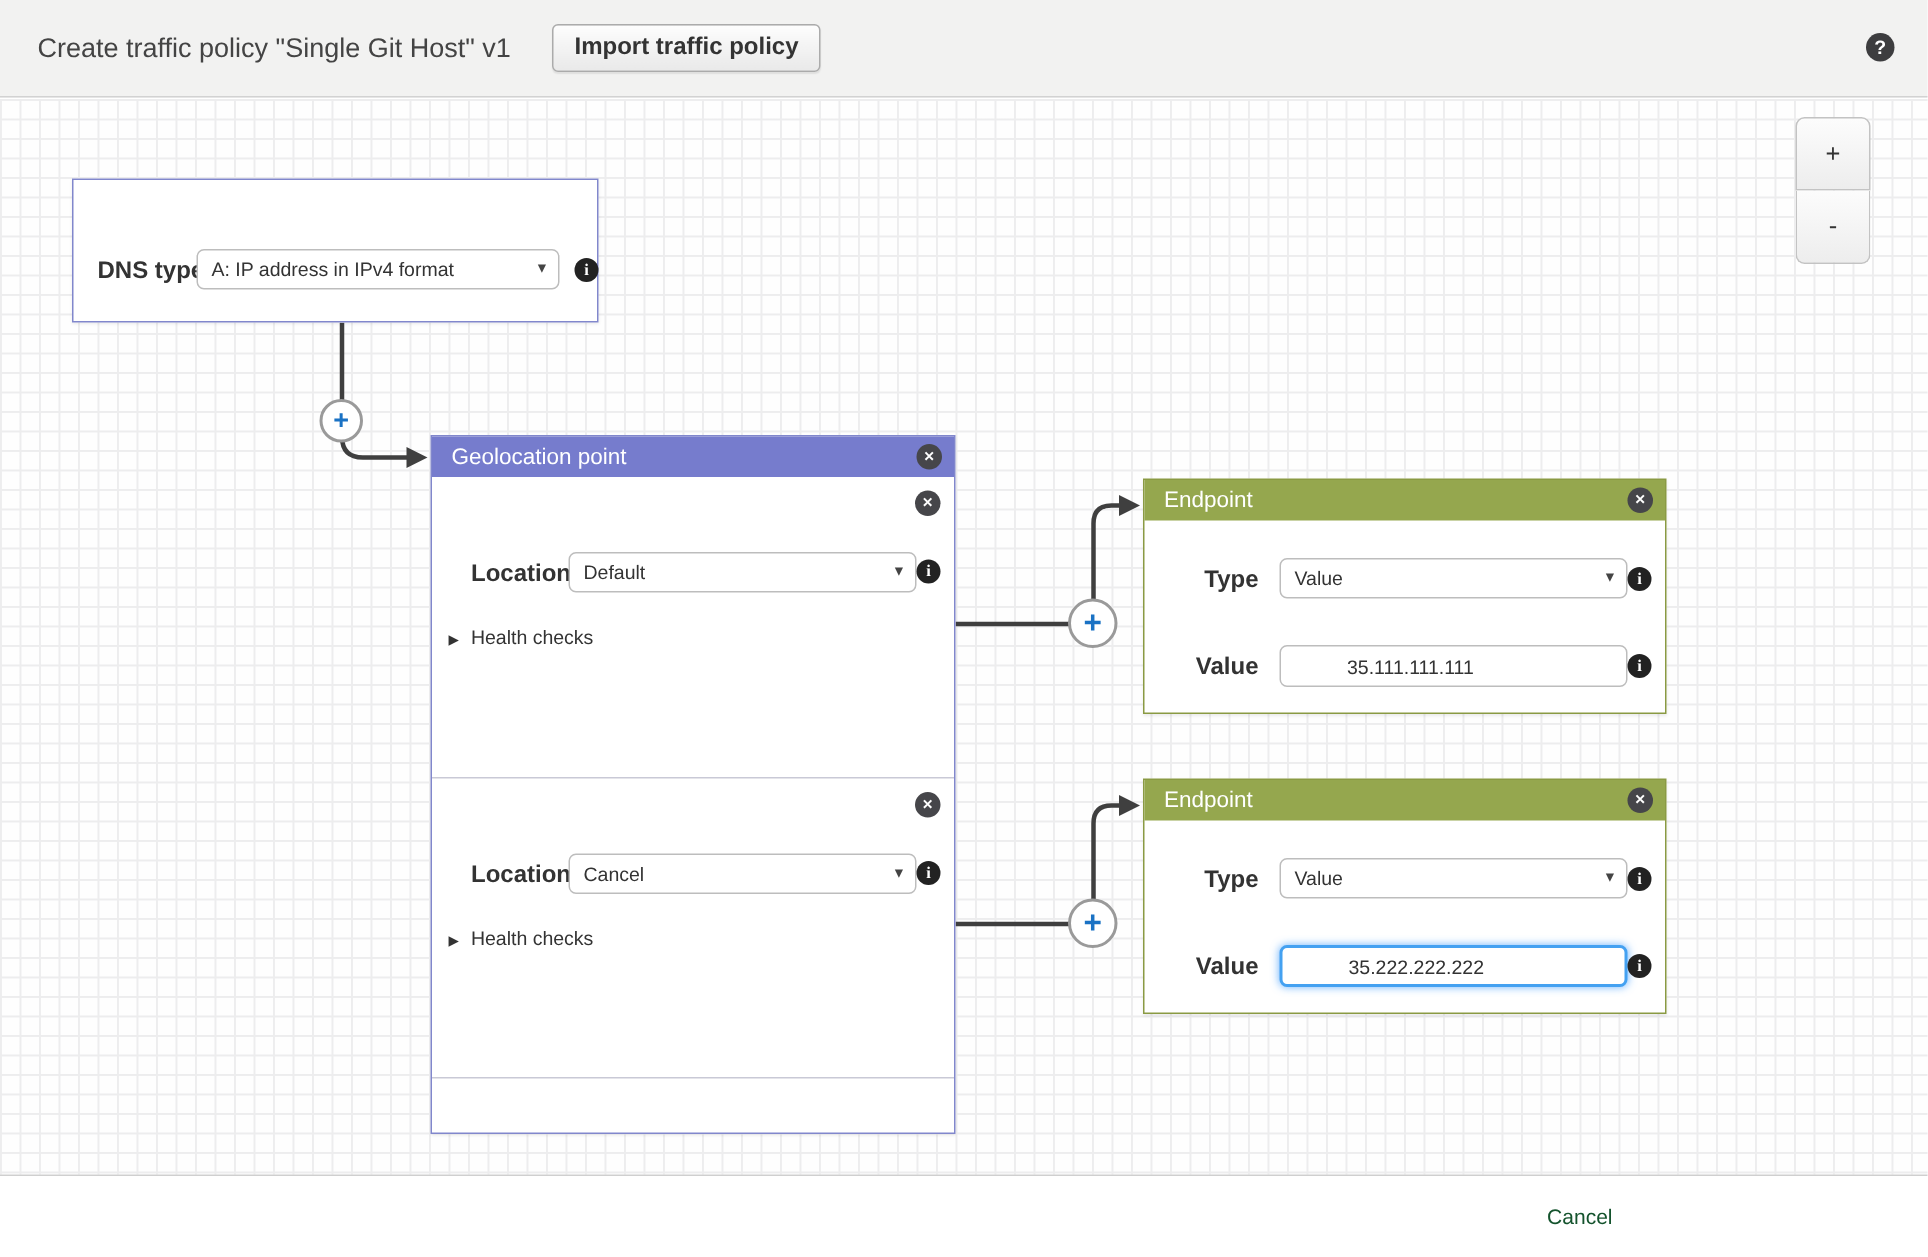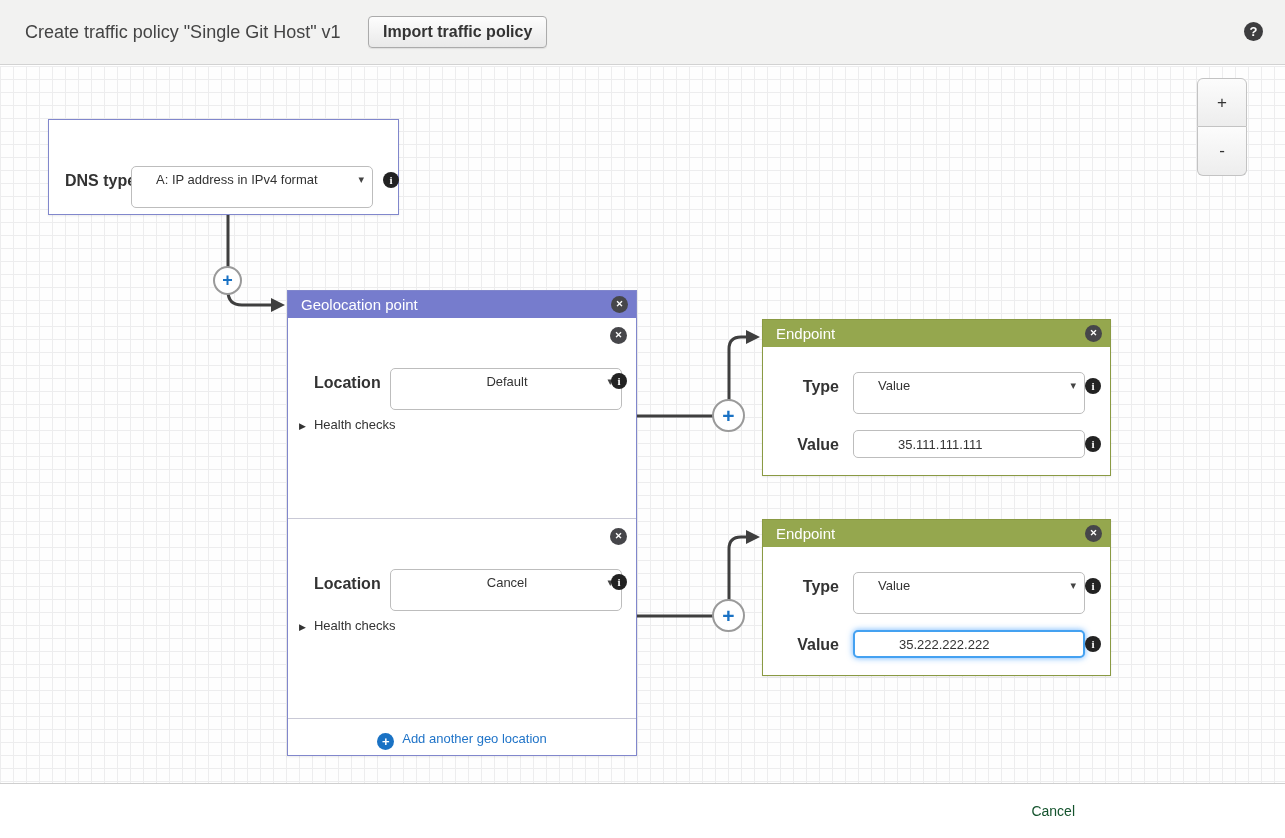--- a/index.html
+++ b/index.html
@@ -54,22 +54,22 @@
 
   .close-ic { position:absolute; width:17px; height:17px; border-radius:50%;
     background:#46464a; color:#fff; font-size:9px; line-height:17px;
     text-align:center; font-weight:bold; cursor:pointer; }
   .hd-close { right:8px; top:5px; }
   .info-ic { position:absolute; width:16px; height:16px; border-radius:50%;
     background:#222; color:#fff; font-size:11px; line-height:16px; text-align:center;
     font-weight:bold; font-family:"Liberation Serif", serif; cursor:pointer; }
 
   .fld-label { font-size:16px; font-weight:bold; color:#333; }
-  .dropdown { position:absolute; height:42px; background:#fff; border:1px solid #bdbdbd;
-    border-radius:5px; font-size:13px; color:#333; line-height:25px; padding:0 22px 0 24px;
+  .dropdown { position:absolute; height:27px; background:#fff; border:1px solid #bdbdbd;
+    border-radius:5px; font-size:13px; color:#333; line-height:25px; padding:0 22px 0 9px;
     cursor:pointer; }
   .dd-caret { position:absolute; right:8px; top:0; line-height:25px; font-size:11px; color:#444; }
   .text-input { position:absolute; height:28px; background:#fff; border:1px solid #bdbdbd;
     border-radius:5px; font-size:13px; color:#333; padding:0 10px;
     font-family:"Liberation Sans", sans-serif; }
   .text-input.focused { border:2px solid #44a1f1; box-shadow:0 0 6px rgba(59,153,252,.75); }
 
   
   .start-box { left:48px; top:53px; width:351px; height:96px; }
   .start-row { position:absolute; left:0; top:27px; width:100%; height:68px; }
@@ -77,21 +77,21 @@
   .start-row .dropdown { left:82px; top:19px; width:242px; }
   .start-row .info-ic { left:334px; top:25px; }
 
   
   .geo-box { left:287px; top:224px; width:350px; height:466px; }
   .geo-sec { position:absolute; left:0; width:100%; height:201px; }
   .geo-sec.s1 { top:27px; border-bottom:1px solid #c9c9d6; }
   .geo-sec.s2 { top:228px; height:200px; border-bottom:1px solid #c9c9d6; }
   .geo-sec .sec-close { right:9px; top:9px; }
   .geo-sec .fld-label { position:absolute; left:26px; top:56px; }
-  .geo-sec .dropdown { left:102px; top:50px; width:232px;text-align:center; }
+  .geo-sec .dropdown { left:91px; top:50px; width:232px; }
   .geo-sec .info-ic { right:9px; top:55px; }
   .hc-row { position:absolute; left:11px; top:99px; font-size:13px; color:#333; cursor:pointer; }
   .hc-tri { font-size:9px; margin-right:8px; color:#333; }
   .geo-foot { position:absolute; left:0; top:428px; width:100%; height:37px;
     text-align:center; line-height:37px; cursor:pointer; }
   .add-plus { display:inline-block; width:17px; height:17px; border-radius:50%;
     background:#1a72c4; color:#fff; font-size:13px; line-height:17px; font-weight:bold;
     vertical-align:-3px; margin-right:8px; }
   .add-txt { color:#2074c8; font-size:13px; }
 
@@ -186,23 +186,20 @@
       <div class="dropdown">
         <span>Cancel</span>
         <span class="dd-caret">▾</span>
       </div>
       <span class="info-ic">i</span>
       <div class="hc-row">
         <span class="hc-tri">▶</span><span>Health checks</span>
       </div>
     </div>
 
-    <div class="geo-foot">
-      <span class="add-plus">+</span><span class="add-txt">Add another geo location</span>
-    </div>
   </div>
 
   <div class="box green-box ep-box ep1">
     <div class="box-hd">
       <span>Endpoint</span>
       <span class="close-ic hd-close">✕</span>
     </div>
     <div class="ep-row r1">
       <span class="fld-label">Type</span>
       <div class="dropdown">

